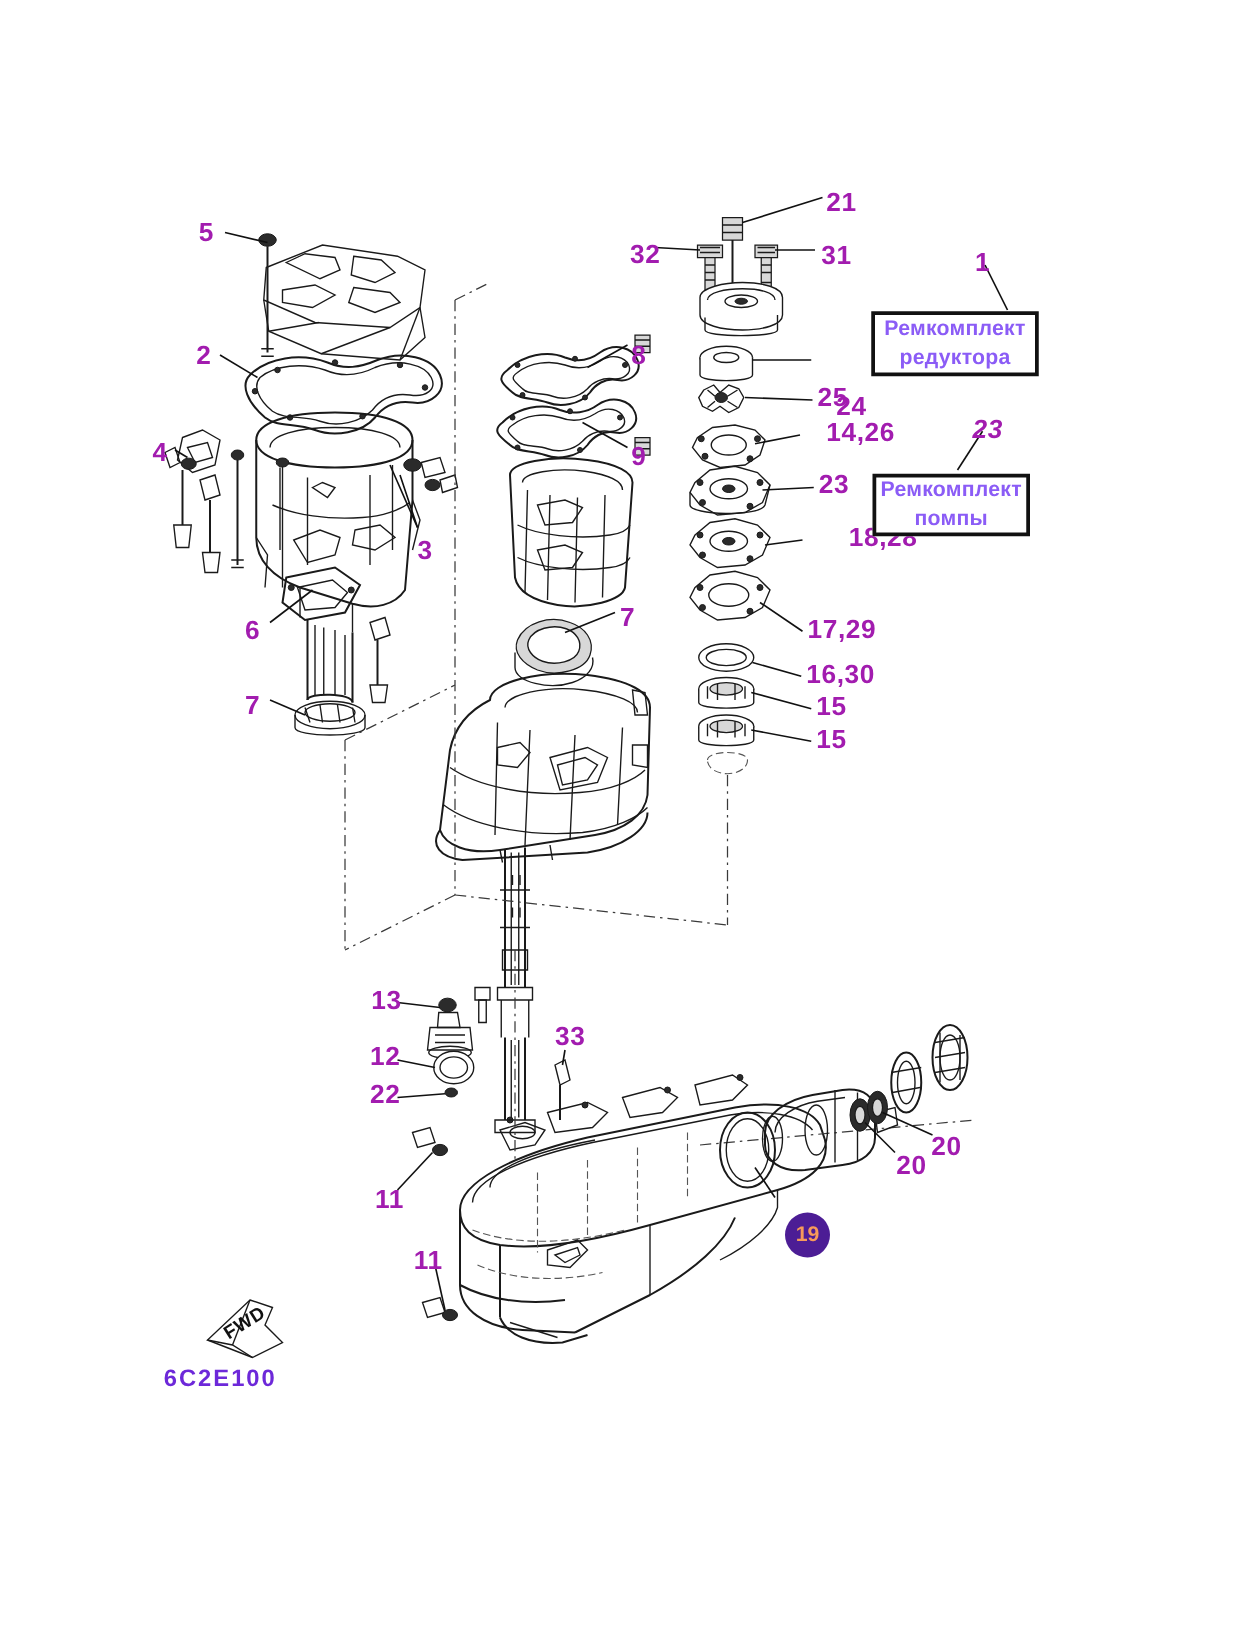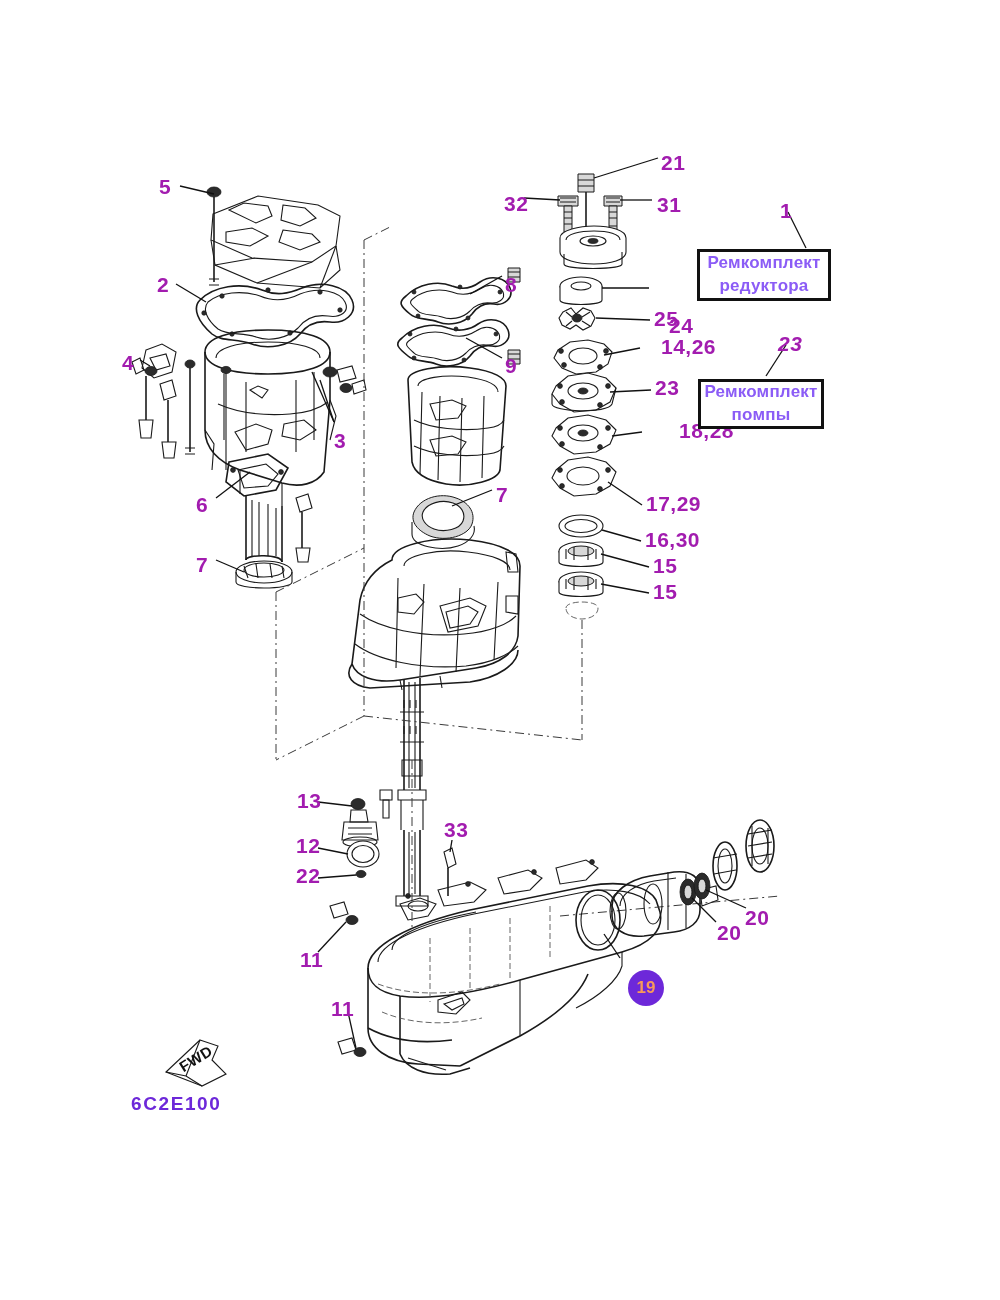--- a/index.html
+++ b/index.html
@@ -564,18 +564,18 @@
   <div class="kitbox" style="left:697px; top:249px; width:134px; height:52px;">
     <span>Ремкомплект</span>
     <span>редуктора</span>
   </div>
 
   <div class="kitbox" style="left:698px; top:379px; width:126px; height:50px;">
     <span>Ремкомплект</span>
     <span>помпы</span>
   </div>
 
-  <div class="marker" style="left:628px; top:970px; width:36px; height:36px; background:#6d28d9; color:#f79a5a;text-align:right;">19</div>
+  <div class="marker" style="left:628px; top:970px; width:36px; height:36px; background:#4c1d95; color:#f79a5a;text-align:right;">19</div>
 
   <div class="fwd-text" style="left:178px; top:1050px;">FWD</div>
   <div class="diagram-code" style="left:131px; top:1093px;">6C2E100</div>
 
 </div>
 
 </body></html>

